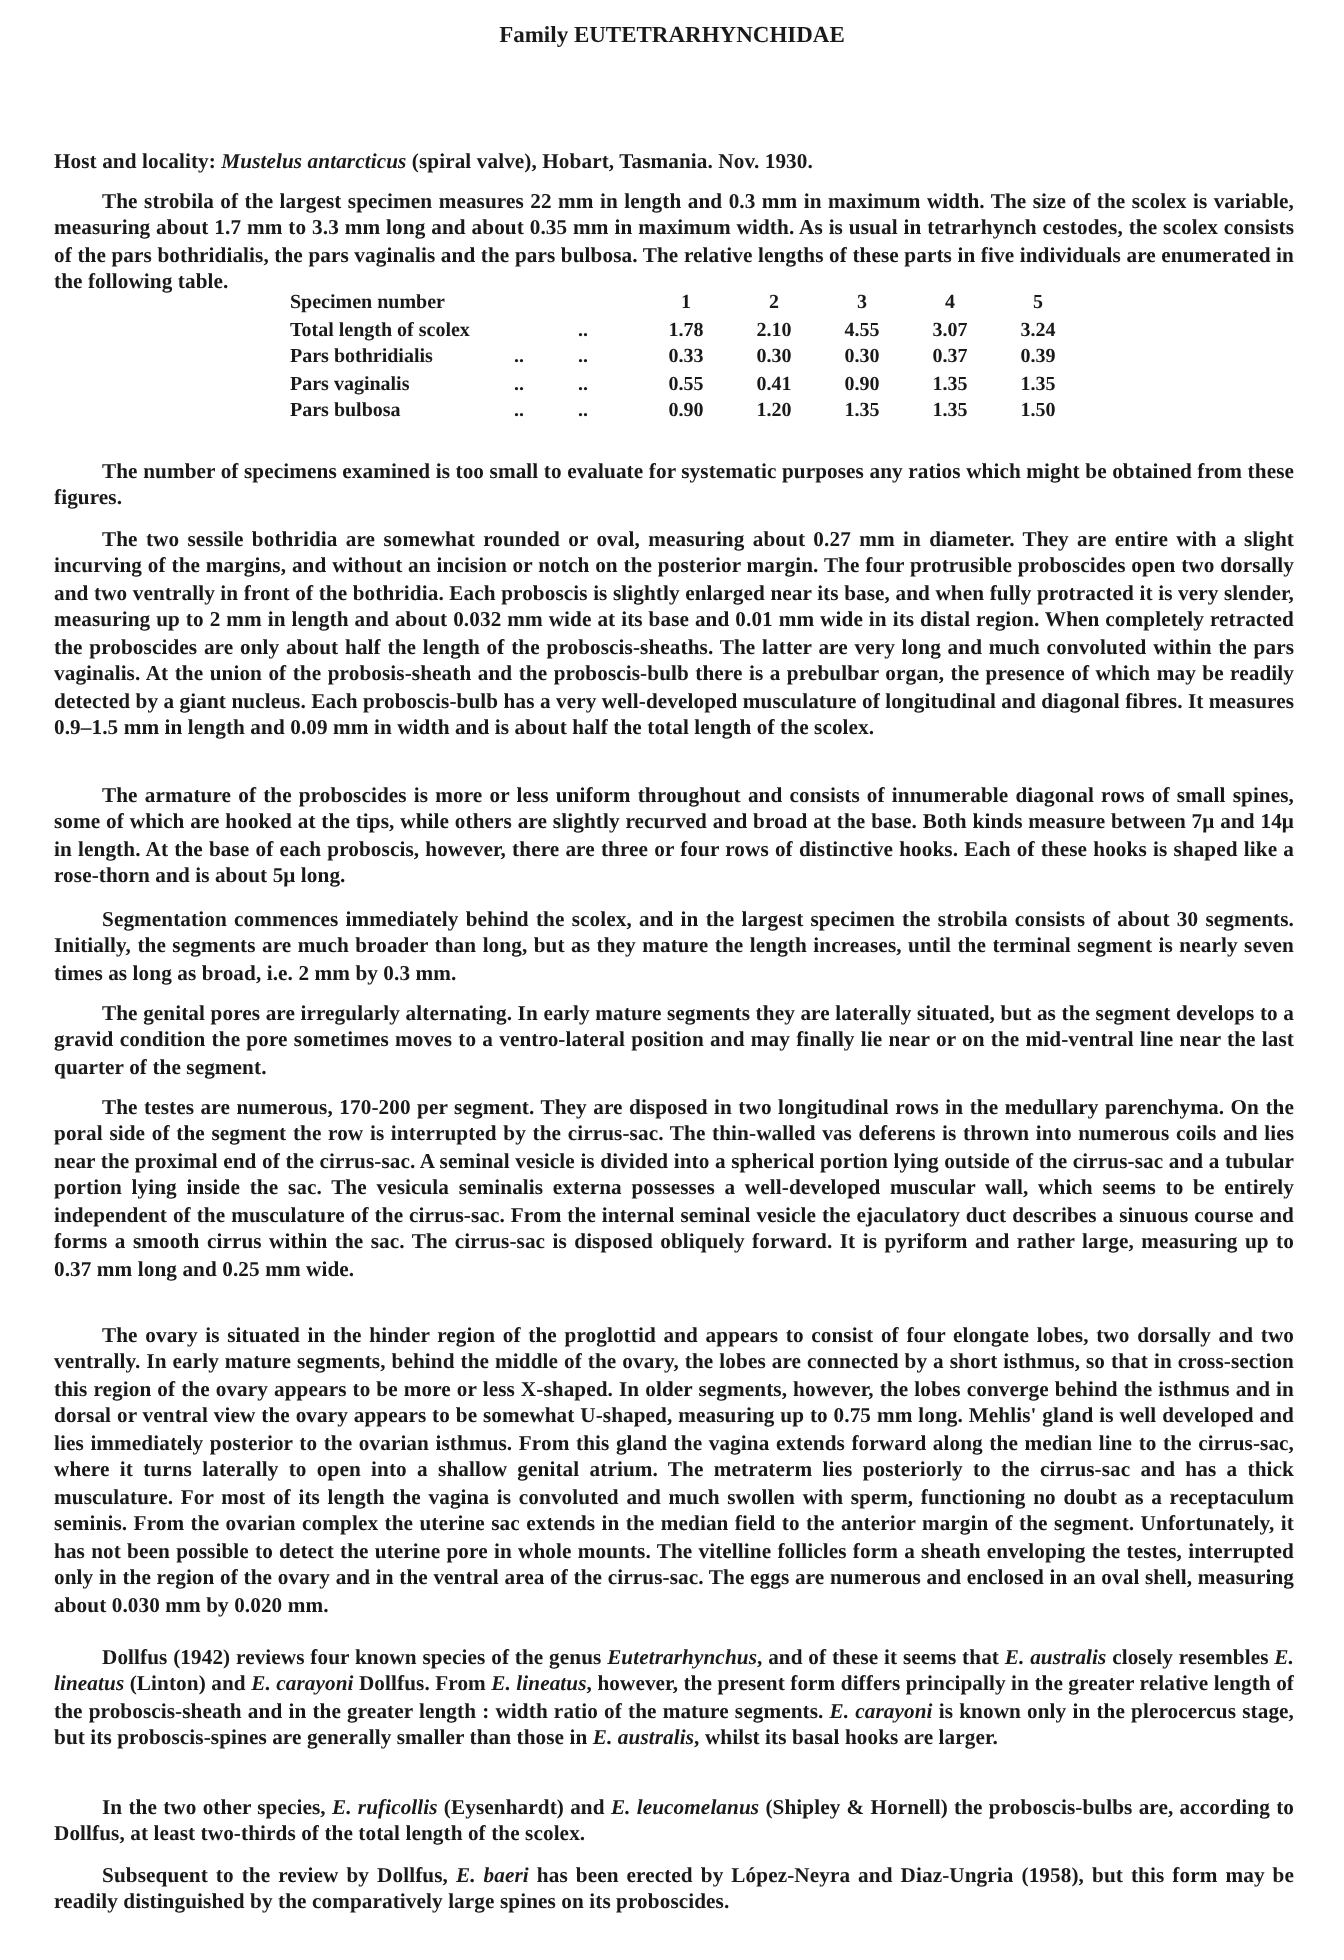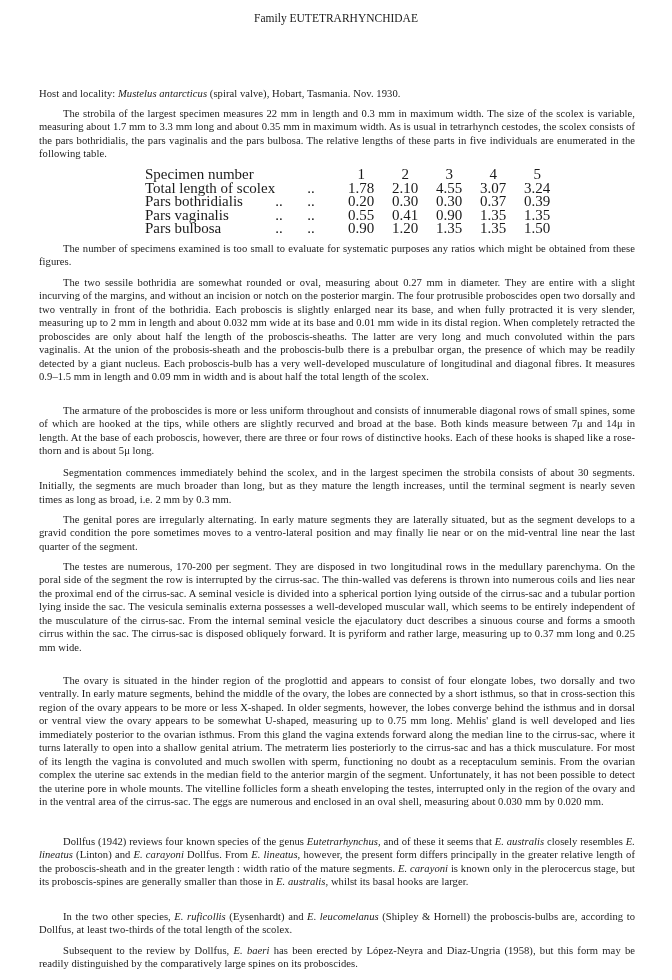--- a/index.html
+++ b/index.html
@@ -1,41 +1,41 @@
 <!DOCTYPE html>
 <html><head>
 <meta charset="utf-8">
 <style>
   html, body { margin: 0; padding: 0; background: #ffffff; }
   body {
     width: 672px; height: 980px; overflow: hidden;
     font-family: "DejaVu Serif", "Liberation Serif", serif;
     color: #1a1a1a;
   }
-  .page { position: relative; width: 672px; height: 980px; }
+  .page { position: relative; width: 672px; height: 980px; font-weight: bold; }
   .text {
     position: absolute; left: 27px; width: 620px;
     font-family: "Liberation Serif", "DejaVu Serif", serif;
     font-size: 10.6px; line-height: 13.45px;
     text-align: justify; letter-spacing: 0.05px;
   }
   .center { position: absolute; left: 0; width: 672px; text-align: center;
     font-family: "Liberation Serif", "DejaVu Serif", serif; }
   .h1 { top: 12px; font-size: 11.5px; }
   .h2 { top: 36px; font-size: 10.5px; }
   .h2 .sc { font-variant: small-caps; font-size: 10px; letter-spacing: 0.3px; }
   .h3 { top: 58px; font-size: 10.5px; }
-  p { margin: 12px; text-indent: 24px; }
+  p { margin: 0; text-indent: 24px; }
   p.noindent { text-indent: 0; }
   i { font-style: italic; }
   table.spec {
-    position: absolute; left: 145px; top: 168px;
+    position: absolute; left: 145px; top: 145px;
     border-collapse: collapse;
     font-family: "Liberation Serif", "DejaVu Serif", serif;
-    font-size: 15px;
+    font-size: 10px;
   }
   table.spec td { padding: 0; height: 13.6px; line-height: 13.6px; white-space: nowrap; }
   table.spec td.lbl { width: 112px; }
   table.spec td.dots { width: 32px; text-align: left; }
   table.spec td.num { width: 44px; text-align: center; }
 </style>
 </head>
 <body>
 
 <div class="page">
@@ -71,21 +71,21 @@
       <td class="num">1.78</td>
       <td class="num">2.10</td>
       <td class="num">4.55</td>
       <td class="num">3.07</td>
       <td class="num">3.24</td>
     </tr>
     <tr>
       <td class="lbl">Pars bothridialis</td>
       <td class="dots">..</td>
       <td class="dots">..</td>
-      <td class="num">0.20</td>
+      <td class="num">0.33</td>
       <td class="num">0.30</td>
       <td class="num">0.30</td>
       <td class="num">0.37</td>
       <td class="num">0.39</td>
     </tr>
     <tr>
       <td class="lbl">Pars vaginalis</td>
       <td class="dots">..</td>
       <td class="dots">..</td>
       <td class="num">0.55</td>

